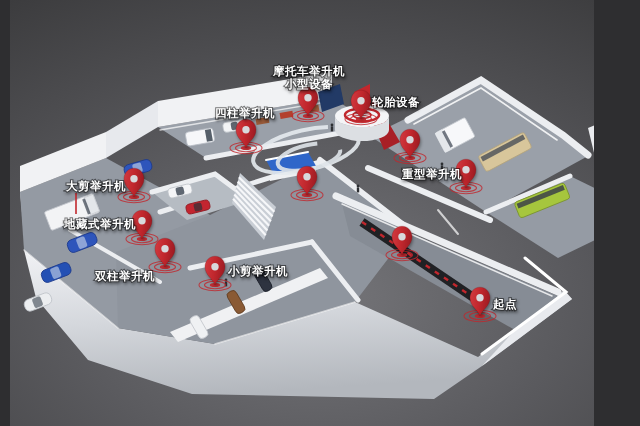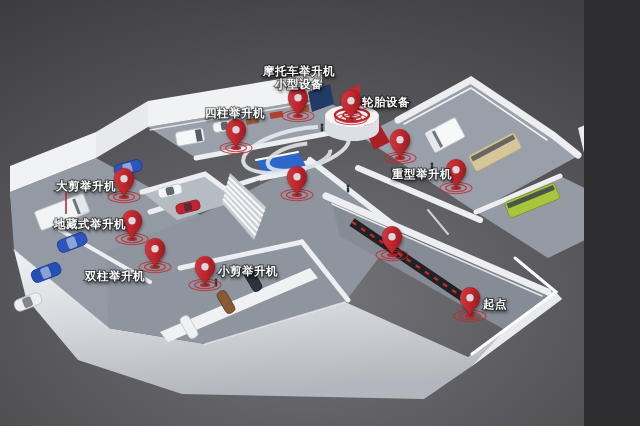--- a/index.html
+++ b/index.html
@@ -1,16 +1,16 @@
 <!DOCTYPE html>
 <html style="--pin-red: #c1272d; --accent-red: #c1272d; --label-white: #ffffff; --bg-center: #747478; --bg-edge: #3c3c3e; --floor-gray: #969ca5; --wall-light: #edeff2; --bus-green: #a6c63d; --bus-tan: #d8c69b; --car-blue: #2e55bb; --car-red: #c32530; --desk-blue: #2f66c9; --walkway-dark: #202124;"><head>
 <meta charset="utf-8">
 <style>
   html,body{margin:0;padding:0;background:#2e2e30;}
-  .stage{position:relative;width:584px;height:426px;overflow:hidden;font-family:"DejaVu Sans",sans-serif;}
+  .stage{position:relative;width:584px;height:426px;overflow:hidden;font-family:"DejaVu Sans",sans-serif;padding-left:10px;}
   svg{display:block;}
   .map-label{
     font-family:"DejaVu Sans",sans-serif;
     font-size:11.5px;font-weight:700;letter-spacing:.5px;
     fill:var(--label-white,#ffffff);
     paint-order:stroke;stroke:rgba(0,0,0,.5);stroke-width:2px;
     filter:drop-shadow(1px 2px 1.5px rgba(0,0,0,.55));
   }
   .pinbody{fill:url(#pinGrad);stroke:rgba(110,12,18,.4);stroke-width:.6;}
   .pinhole{fill:#d8d9dc;}

